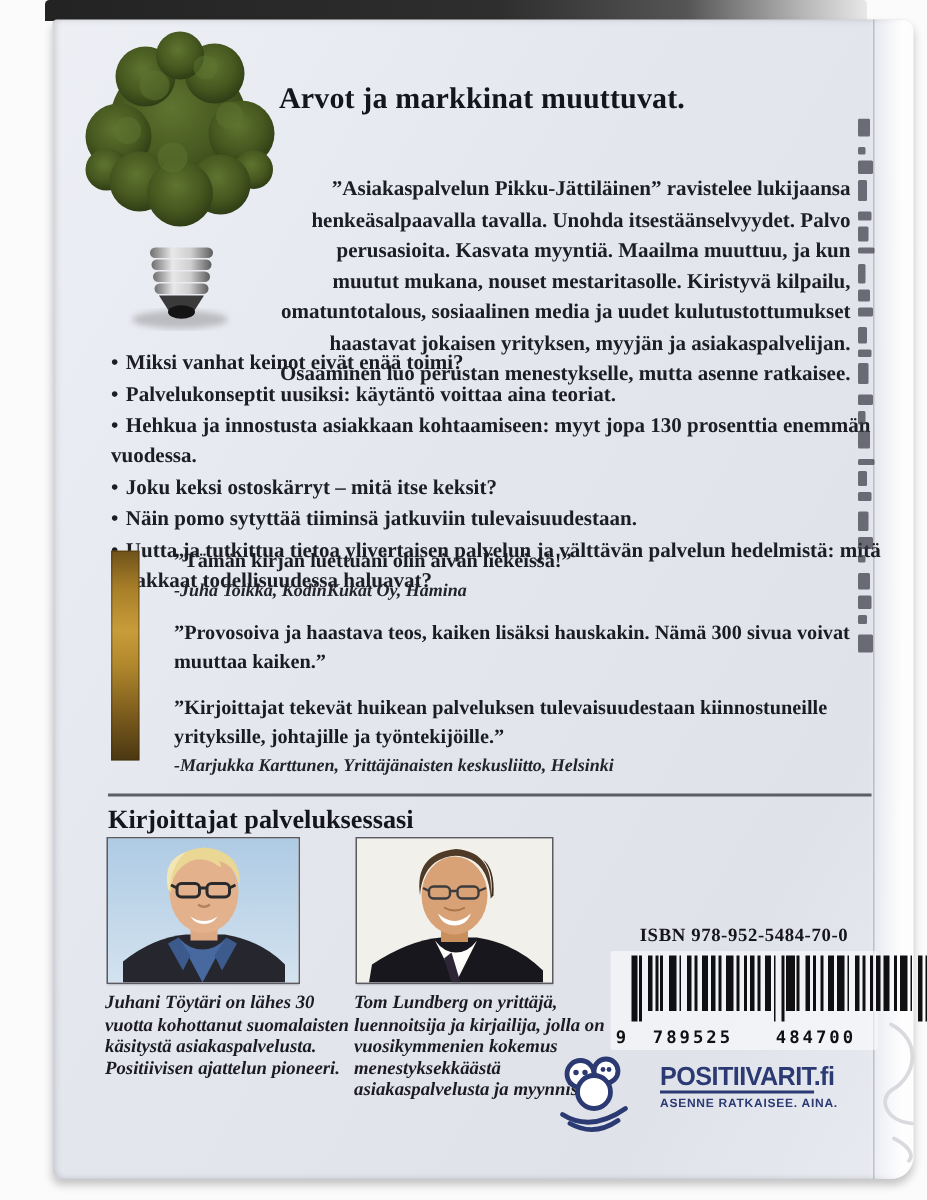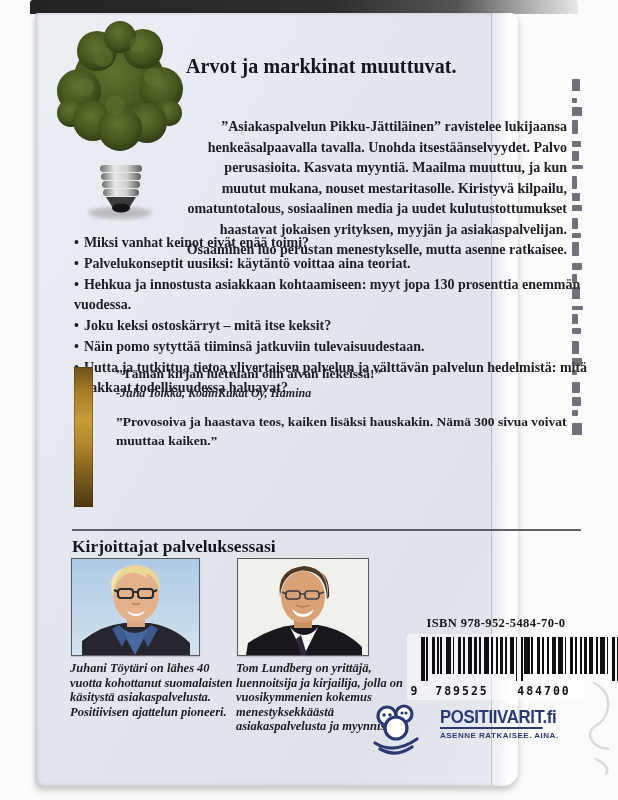--- a/index.html
+++ b/index.html
@@ -1,21 +1,21 @@
 <!DOCTYPE html>
 <html><head>
 <meta charset="utf-8">
 <style>
   html,body{margin:0;padding:0;}
   .stage{position:relative;width:618px;height:800px;background:#fbfbfb;overflow:hidden;
          font-family:"Liberation Serif",serif;color:#1c1c22;}
   .top-edge{position:absolute;left:30px;top:0;width:548px;height:14px;
             background:linear-gradient(90deg,#232323 0%,#2e2e2e 55%,#555 78%,#b5b5b5 92%,#e8e8e8 100%);
             border-radius:3px 3px 0 0;}
-  .book{position:absolute;left:35px;top:13px;width:483px;height:773px;
+  .book{position:absolute;left:35px;top:13px;width:574px;height:773px;
         background:linear-gradient(120deg,#edeff5 0%,#e4e6ee 45%,#e0e2ea 80%,#e9ebf1 100%);
         border-radius:3px 7px 15px 6px;
         box-shadow:inset 2px 0 4px rgba(0,0,0,.14), inset -2px 0 2px rgba(0,0,0,.06),
                    0 4px 6px rgba(0,0,0,.22);}
   .fold{position:absolute;right:0;top:0;width:30px;height:100%;border-radius:0 7px 15px 0;
         background:linear-gradient(90deg,rgba(255,255,255,0) 0%,rgba(255,255,255,.55) 40%,rgba(255,255,255,.95) 75%,#fdfdfd 100%);}
   .spine-line{position:absolute;right:26px;top:0;width:1px;height:100%;background:rgba(110,110,125,.35);}
 
   .abs{position:absolute;}
   .headline{left:151px;top:41px;width:400px;font-size:20px;font-weight:bold;
@@ -147,20 +147,24 @@
 
     <div class="abs gold-bar"></div>
     <div class="abs quotes">
       <div class="quote">
         <div class="quote-text">”Tämän kirjan luettuani olin aivan liekeissä!”</div>
         <div class="quote-attr">-Juha Toikka, KodinKukat Oy, Hamina</div>
       </div>
       <div class="quote">
         <div class="quote-text">”Provosoiva ja haastava teos, kaiken lisäksi hauskakin. Nämä 300 sivua voivat muuttaa kaiken.”</div>
       </div>
+      <div class="quote">
+        <div class="quote-text">”Kirjoittajat tekevät huikean palveluksen tulevaisuudestaan kiinnostuneille yrityksille, johtajille ja työntekijöille.”</div>
+        <div class="quote-attr">-Marjukka Karttunen, Yrittäjänaisten keskusliitto, Helsinki</div>
+      </div>
     </div>
 
     <div class="abs divider"></div>
     <h2 class="abs authors-heading" style="margin:0;">Kirjoittajat palveluksessasi</h2>
 
     <svg class="abs photo photo-left" width="127" height="96" viewBox="0 0 127 96">
       <defs>
           <linearGradient id="bgL" x1="0" y1="0" x2="0" y2="1">
         <stop offset="0%" stop-color="#aecbe4"></stop>
             <stop offset="100%" stop-color="#d3e2ef"></stop>
@@ -195,21 +199,21 @@
       <path d="M89,40 Q92,24 84,14 Q92,20 91,38 Z" fill="#3e2d1c"></path>
       <g stroke="#3c3c3e" stroke-width="1.6" fill="none">
         <rect x="48" y="32" width="14" height="8" rx="3"></rect>
         <rect x="67" y="32" width="14" height="8" rx="3"></rect>
         <path d="M62,35 L67,35 M48,35 L44,33 M81,35 L86,33"></path>
       </g>
       <path d="M54,50 Q65,60 76,50 Q73,58 65,58 Q57,58 54,50 Z" fill="#fff"></path>
       <path d="M58,46 Q65,50 72,46" stroke="#a8744c" stroke-width="1.2" fill="none"></path>
     </svg>
 
-    <p class="abs bio bio-left" style="margin:0;"><span>Juhani Töytäri</span><span> on lähes 40 vuotta kohottanut suomalaisten käsitystä asiakaspalvelusta. Positiivisen ajattelun pioneeri.</span></p>
+    <p class="abs bio bio-left" style="margin:0;"><span>Juhani Töytäri</span><span> on lähes 30 vuotta kohottanut suomalaisten käsitystä asiakaspalvelusta. Positiivisen ajattelun pioneeri.</span></p>
     <p class="abs bio bio-right" style="margin:0;"><span>Tom Lundberg</span><span> on yrittäjä, luennoitsija ja kirjailija, jolla on vuosikymmenien kokemus menestyksekkäästä asiakaspalvelusta ja myynnistä.</span></p>
 
     <div class="abs isbn">ISBN 978-952-5484-70-0</div>
     <div class="abs barcode">
       <div class="bars" id="bars">
           <span style="width: 3.5px; height: 44px; margin-right: 1.75px;"></span>
           <span style="width: 1.75px; height: 44px; margin-right: 3.5px;"></span>
           <span style="width: 3.5px; height: 37px; margin-right: 1.75px;"></span>
           <span style="width: 1.75px; height: 37px; margin-right: 1.75px;"></span>
           <span style="width: 1.75px; height: 37px; margin-right: 3.5px;"></span>

